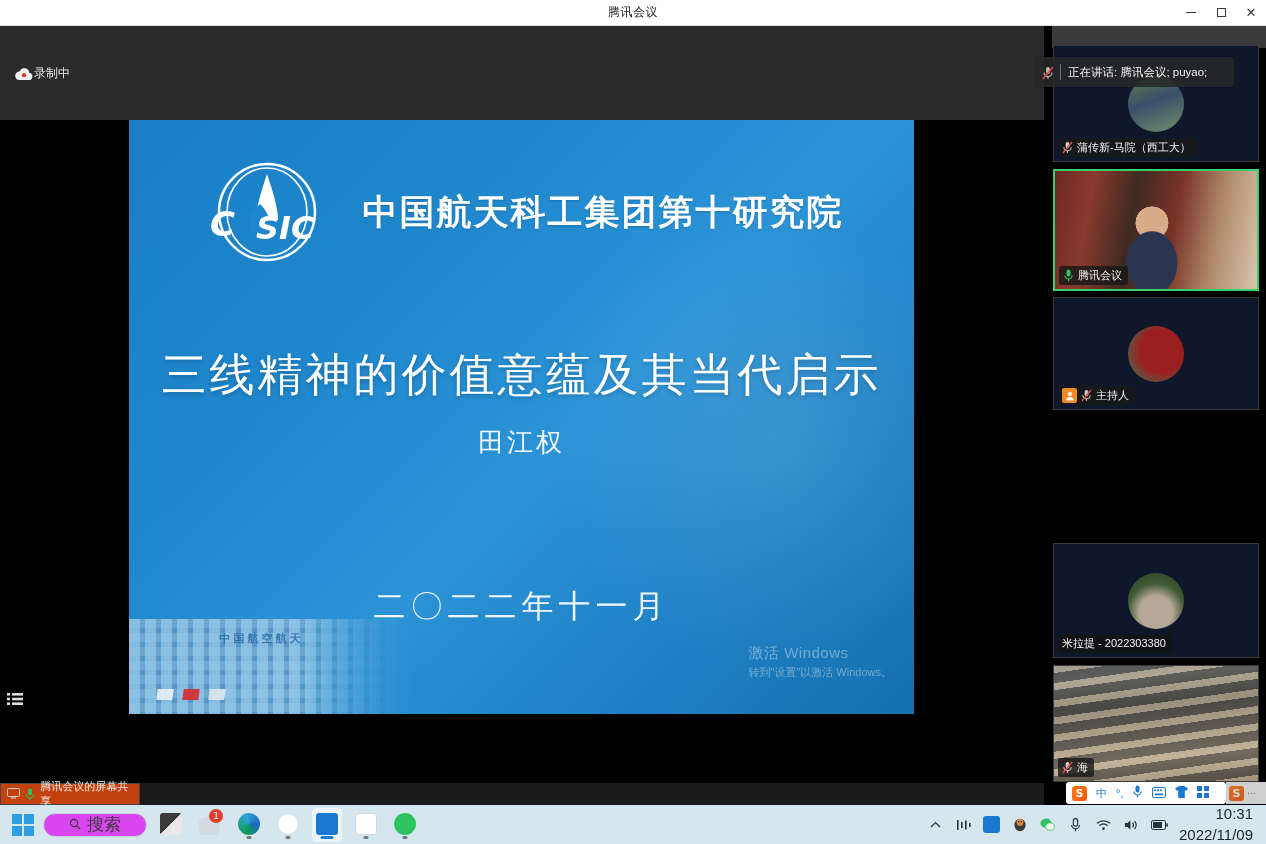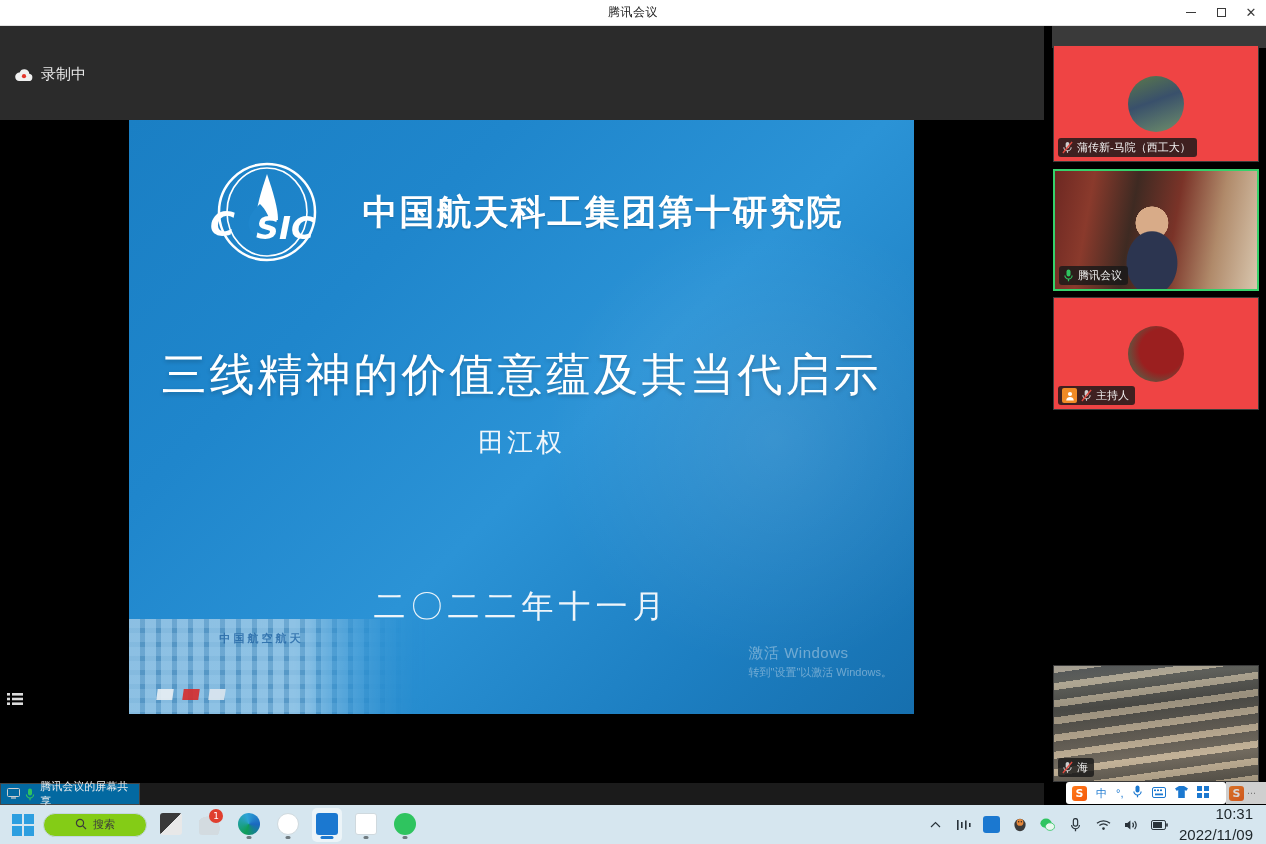--- a/index.html
+++ b/index.html
@@ -31,22 +31,22 @@
 
   
   .stage {
     position: absolute; left: 0; top: 26px; width: 1044px; height: 757px;
     background: #2b2b2b; overflow: hidden;
   }
   .stage-black-left {
     position: absolute; left: 0; top: 0; width: 1044px; height: 94px; background: #2b2b2b;
   }
   .rec-indicator {
-    position: absolute; left: 14px; top: 39px; display: flex; align-items: center; gap: 7px;
-    color: #e9e9e9; font-size: 15px; text-align: right;
+    position: absolute; left: 14px; top: 39px; display: flex; align-items: center; gap: 0;
+    color: #e9e9e9; font-size: 12px; text-align: right;
   }
   .cloud-icon { position: relative; width: 20px; height: 14px; }
   .cloud-icon svg { display: block; }
 
   .share-surface {
     position: absolute; left: 0; top: 94px; width: 1044px; height: 597px;
     background: #000;
   }
   .slide {
     position: absolute; left: 129px; top: 0px; width: 785px; height: 594px;
@@ -110,21 +110,21 @@
     position: absolute; left: 0; top: 691px; width: 1044px; height: 66px; background: #000;
   }
   .list-icon-btn {
     position: absolute; left: 4px; top: 568px; width: 22px; height: 22px;
     display: flex; align-items: center; justify-content: center;
   }
 
   
   .share-bar {
     position: absolute; left: 0; top: 783px; width: 140px; height: 22px;
-    background: #0369a1; display: flex; align-items: center; gap: 5px; padding: 0 6px;
+    background: #c2410c; display: flex; align-items: center; gap: 5px; padding: 0 6px;
     color: #ededed; font-size: 11px; border: 1px solid #454545;
   }
   .share-bar-rest {
     position: absolute; left: 140px; top: 783px; width: 904px; height: 22px; background: #1b1b1b;
   }
 
   
   .rail {
     position: absolute; left: 1044px; top: 26px; width: 222px; height: 757px;
     background: #000;
@@ -134,21 +134,21 @@
     position: absolute; left: 1034px; top: 57px; width: 200px; height: 30px;
     background: rgba(40,40,40,.88); border-radius: 4px;
     display: flex; align-items: center; gap: 7px; padding: 0 8px;
     color: #f0f0f0; font-size: 11.5px; white-space: nowrap; overflow: hidden;
     z-index: 5;
   }
   .speaking-pill .sep { width: 1px; height: 16px; background: #6d6d6d; }
 
   .tile {
     position: absolute; left: 1053px; width: 206px;
-    background: #ef4444; overflow: hidden; border: 1px solid #3b3b3b;
+    background: #0f172a; overflow: hidden; border: 1px solid #3b3b3b;
   }
   .tile.active { border: 2px solid #36d16b; }
   .tile-video { position: absolute; inset: 0; }
   .tile-avatar {
     position: absolute; left: 50%; top: 50%; transform: translate(-50%,-50%);
     width: 56px; height: 56px; border-radius: 50%; overflow: hidden;
   }
   .tile-label {
     position: absolute; left: 4px; bottom: 4px; max-width: 190px;
     background: rgba(25,25,25,.82); border-radius: 3px;
@@ -188,24 +188,24 @@
   
   .taskbar {
     position: absolute; left: 0; top: 805px; width: 1266px; height: 39px;
     background: #d6e6ef;
     display: flex; align-items: center;
   }
   .tb-center { display: flex; align-items: center; gap: 9px; margin-left: 12px; }
   .win-logo { width: 22px; height: 22px; display: grid; grid-template-columns: 1fr 1fr; grid-template-rows: 1fr 1fr; gap: 2px; }
   .win-logo i { background: #2d9fe0; display: block; }
   .search-pill {
-    width: 104px; height: 24px; border-radius: 14px; background: #84cc16;
+    width: 104px; height: 24px; border-radius: 14px; background: #d946ef;
     border: 1px solid #c4d6e0;
     display: flex; align-items: center; justify-content: center; gap: 6px;
-    font-size: 11px; color: #3b3b3b;
+    font-size: 17px; color: #3b3b3b;
   }
   .tb-app { width: 30px; height: 34px; display: flex; align-items: flex-end; justify-content: center; position: relative; }
   .tb-app .ic { width: 22px; height: 22px; margin-bottom: 7px; border-radius: 3px; position: relative; }
   .tb-app .dot { position: absolute; bottom: 3px; left: 50%; transform: translateX(-50%); width: 5px; height: 3px; border-radius: 2px; background: #707b80; }
   .tb-app .dot.wide { width: 13px; background: #1b78d0; }
   .tb-app.active { background: rgba(255,255,255,.55); border-radius: 5px; }
   .badge {
     position: absolute; top: 1px; right: 2px; min-width: 14px; height: 14px; border-radius: 7px;
     background: #e03e2d; color: #fff; font-size: 9px; display: flex; align-items: center; justify-content: center;
     font-family: "DejaVu Sans", sans-serif;
@@ -314,20 +314,32 @@
         </svg>
     </span>
     <span>腾讯会议的屏幕共享</span>
   </div>
   <div class="share-bar-rest"></div>
 
   <div class="rail">
     <div class="rail-top-strip"></div>
   </div>
 
+  <div class="speaking-pill">
+    <span class="mic">
+      <svg width="12" height="14" viewBox="0 0 12 14">
+          <rect x="4" y="1" width="4" height="7" rx="2" fill="#b9b9b9"></rect>
+          <path d="M2 6.6a4 4 0 0 0 8 0" fill="none" stroke="#b9b9b9" stroke-width="1.2"></path>
+          <rect x="5.4" y="10.6" width="1.2" height="2.2" fill="#b9b9b9"></rect>
+          <line x1="1" y1="13" x2="11" y2="1" stroke="#e04a3f" stroke-width="1.5"></line>
+        </svg>
+    </span>
+    <span class="sep"></span>
+    <span>正在讲话: 腾讯会议; puyao;</span>
+  </div>
 
   <div class="tile" style="top:45px;height:117px;">
     <div class="tile-avatar" style="background:linear-gradient(160deg,#5c7a4a,#39506b 45%,#6f8f6a);"></div>
     <div class="tile-label">
       <span class="mic">
         <svg width="11" height="13" viewBox="0 0 12 14">
             <rect x="4" y="1" width="4" height="7" rx="2" fill="#cfcfcf"></rect>
             <path d="M2 6.6a4 4 0 0 0 8 0" fill="none" stroke="#cfcfcf" stroke-width="1.2"></path>
             <rect x="5.4" y="10.6" width="1.2" height="2.2" fill="#cfcfcf"></rect>
             <line x1="1" y1="13" x2="11" y2="1" stroke="#e04a3f" stroke-width="1.5"></line>
@@ -367,20 +379,26 @@
             <path d="M2 6.6a4 4 0 0 0 8 0" fill="none" stroke="#cfcfcf" stroke-width="1.2"></path>
             <rect x="5.4" y="10.6" width="1.2" height="2.2" fill="#cfcfcf"></rect>
             <line x1="1" y1="13" x2="11" y2="1" stroke="#e04a3f" stroke-width="1.5"></line>
           </svg>
       </span>
       <span>主持人</span>
     </div>
   </div>
 
 
+  <div class="tile" style="top:543px;height:115px;">
+    <div class="tile-avatar" style="background:radial-gradient(circle at 50% 70%, #b6a896 0 34%, #3f5a33 60%, #2c4226 100%);"></div>
+    <div class="tile-label plain">
+      <span>米拉提 - 2022303380</span>
+    </div>
+  </div>
 
   <div class="tile" style="top:665px;height:117px;">
     <div class="tile-video" style="background:linear-gradient(175deg,#6f7a84 0%,#8a8f88 14%,#5a5c58 34%,#8d8476 58%,#b6a893 76%,#6d6658 100%);"></div>
     <div class="tile-video" style="background:repeating-linear-gradient(172deg, rgba(205,186,156,.55) 0 7px, rgba(58,56,52,.55) 7px 17px);"></div>
     <div class="tile-label">
       <span class="mic">
         <svg width="11" height="13" viewBox="0 0 12 14">
             <rect x="4" y="1" width="4" height="7" rx="2" fill="#cfcfcf"></rect>
             <path d="M2 6.6a4 4 0 0 0 8 0" fill="none" stroke="#cfcfcf" stroke-width="1.2"></path>
             <rect x="5.4" y="10.6" width="1.2" height="2.2" fill="#cfcfcf"></rect>

